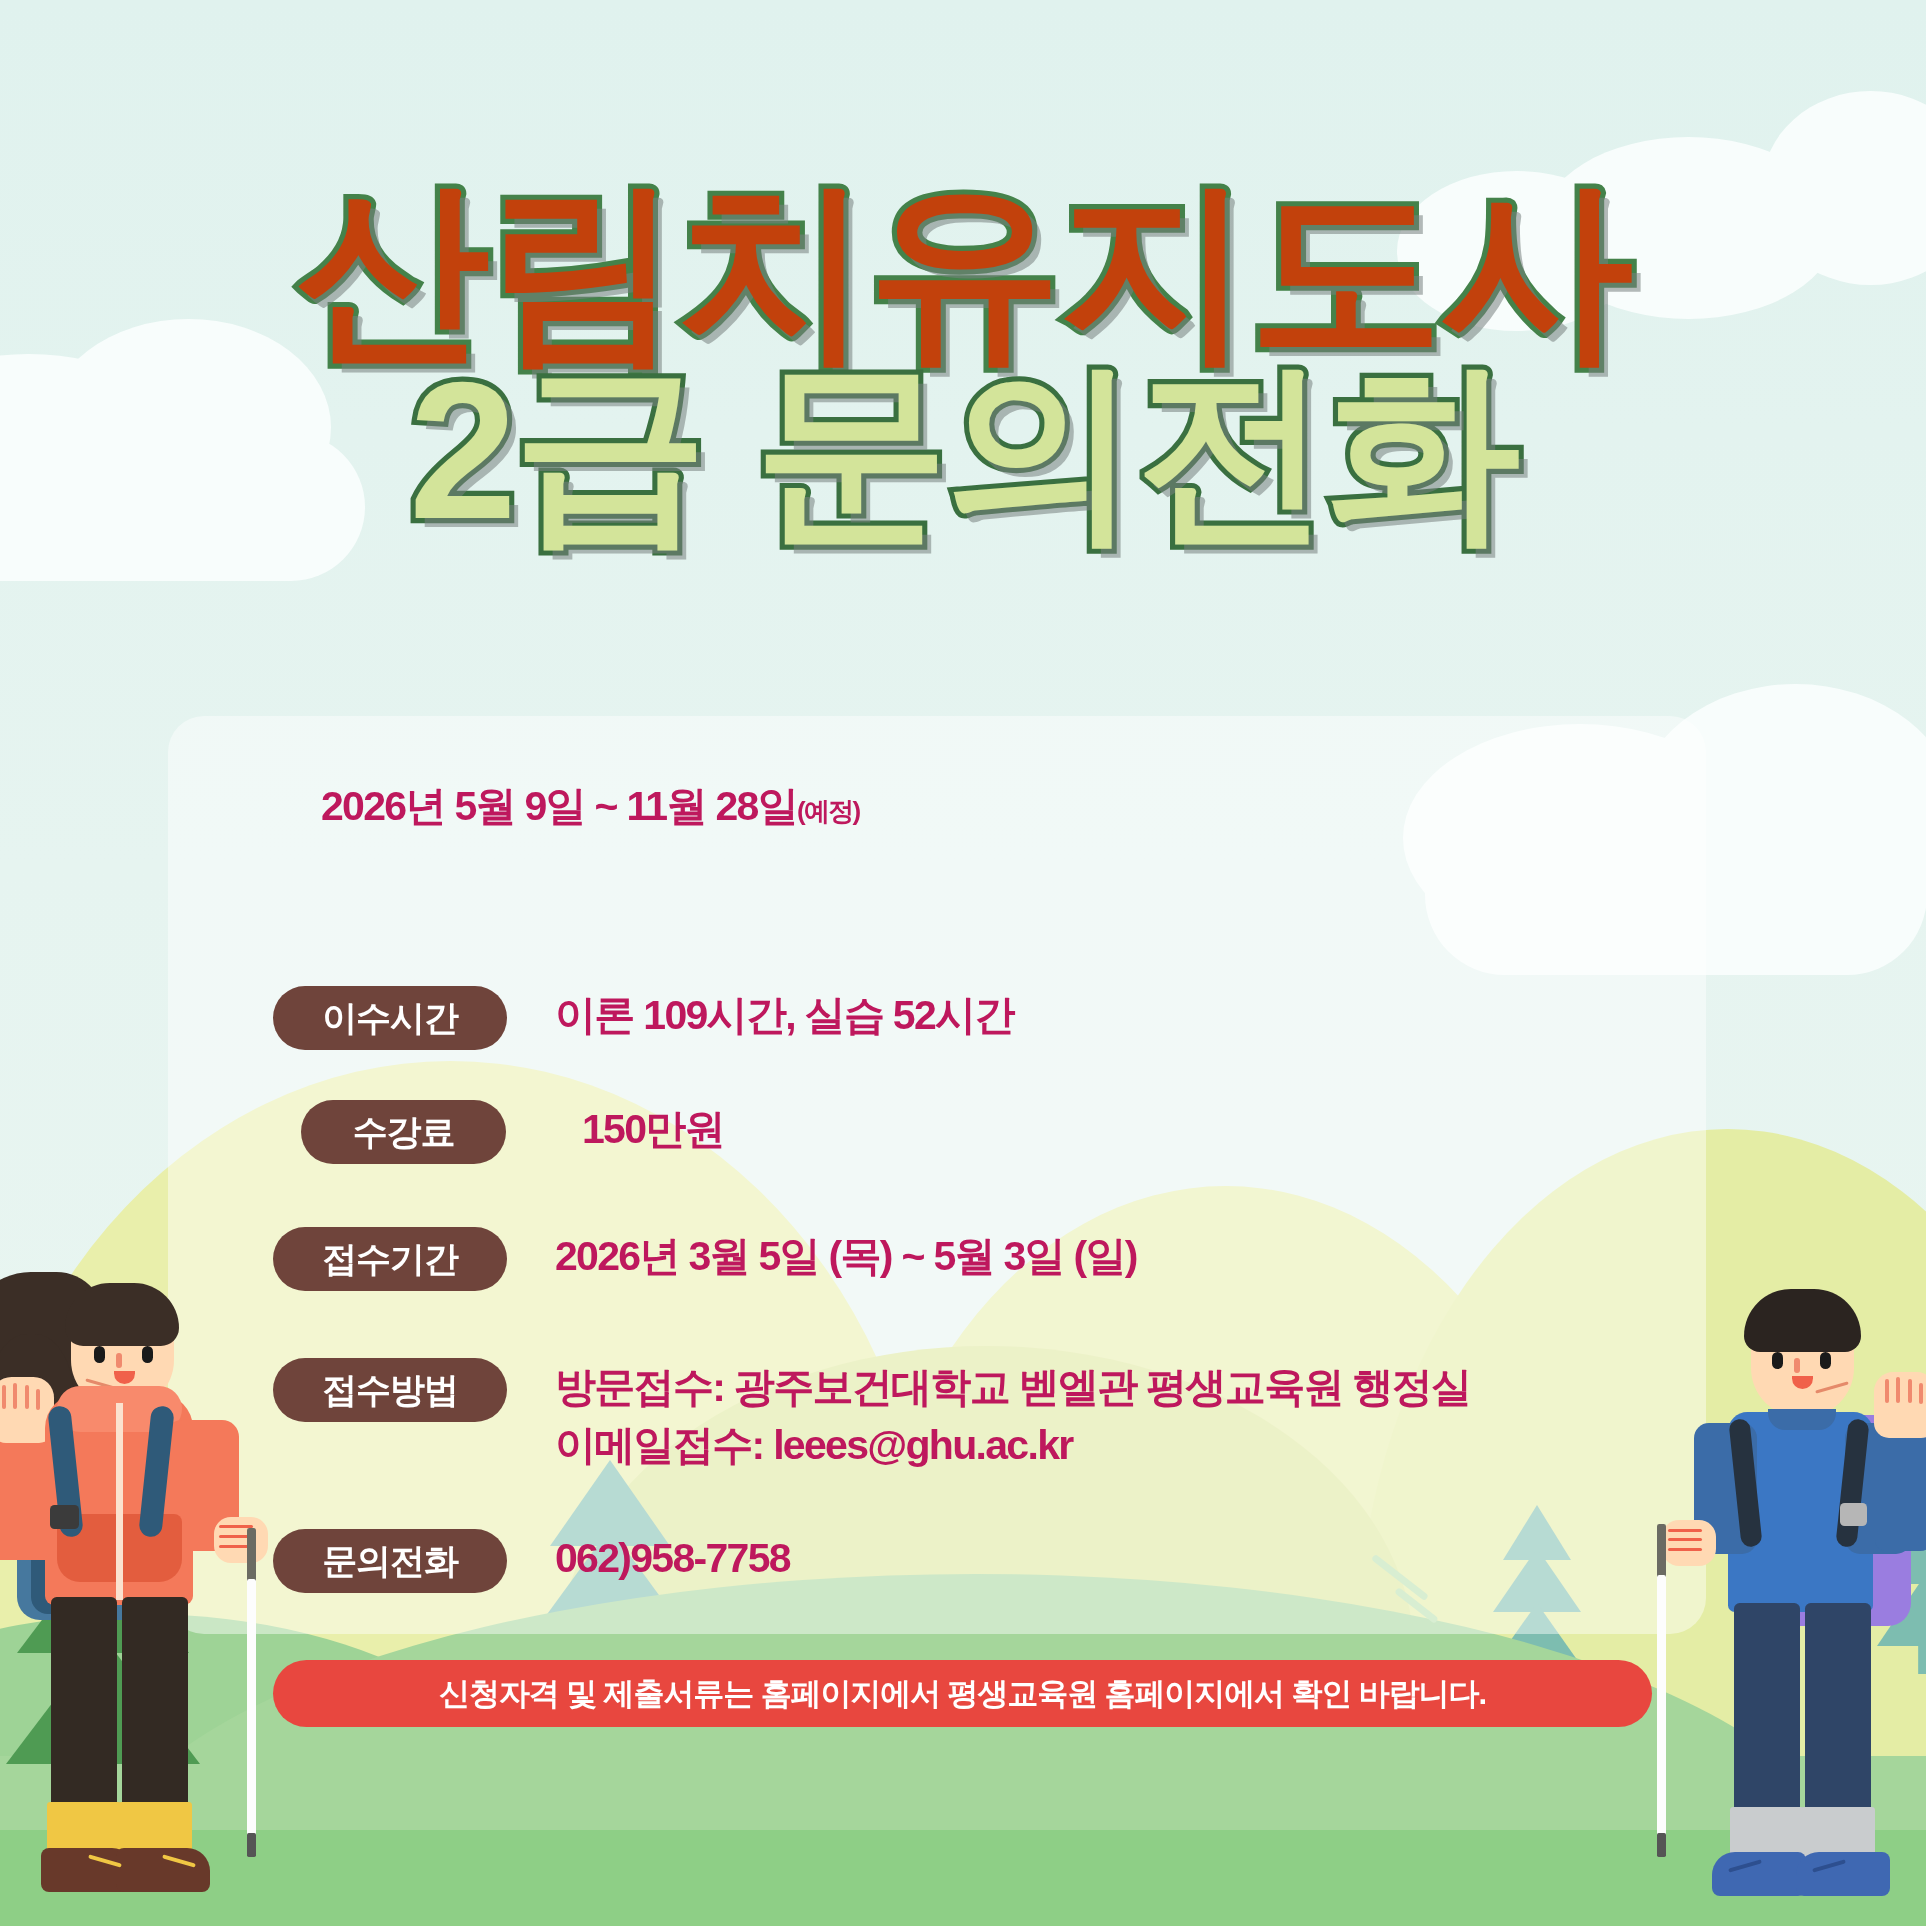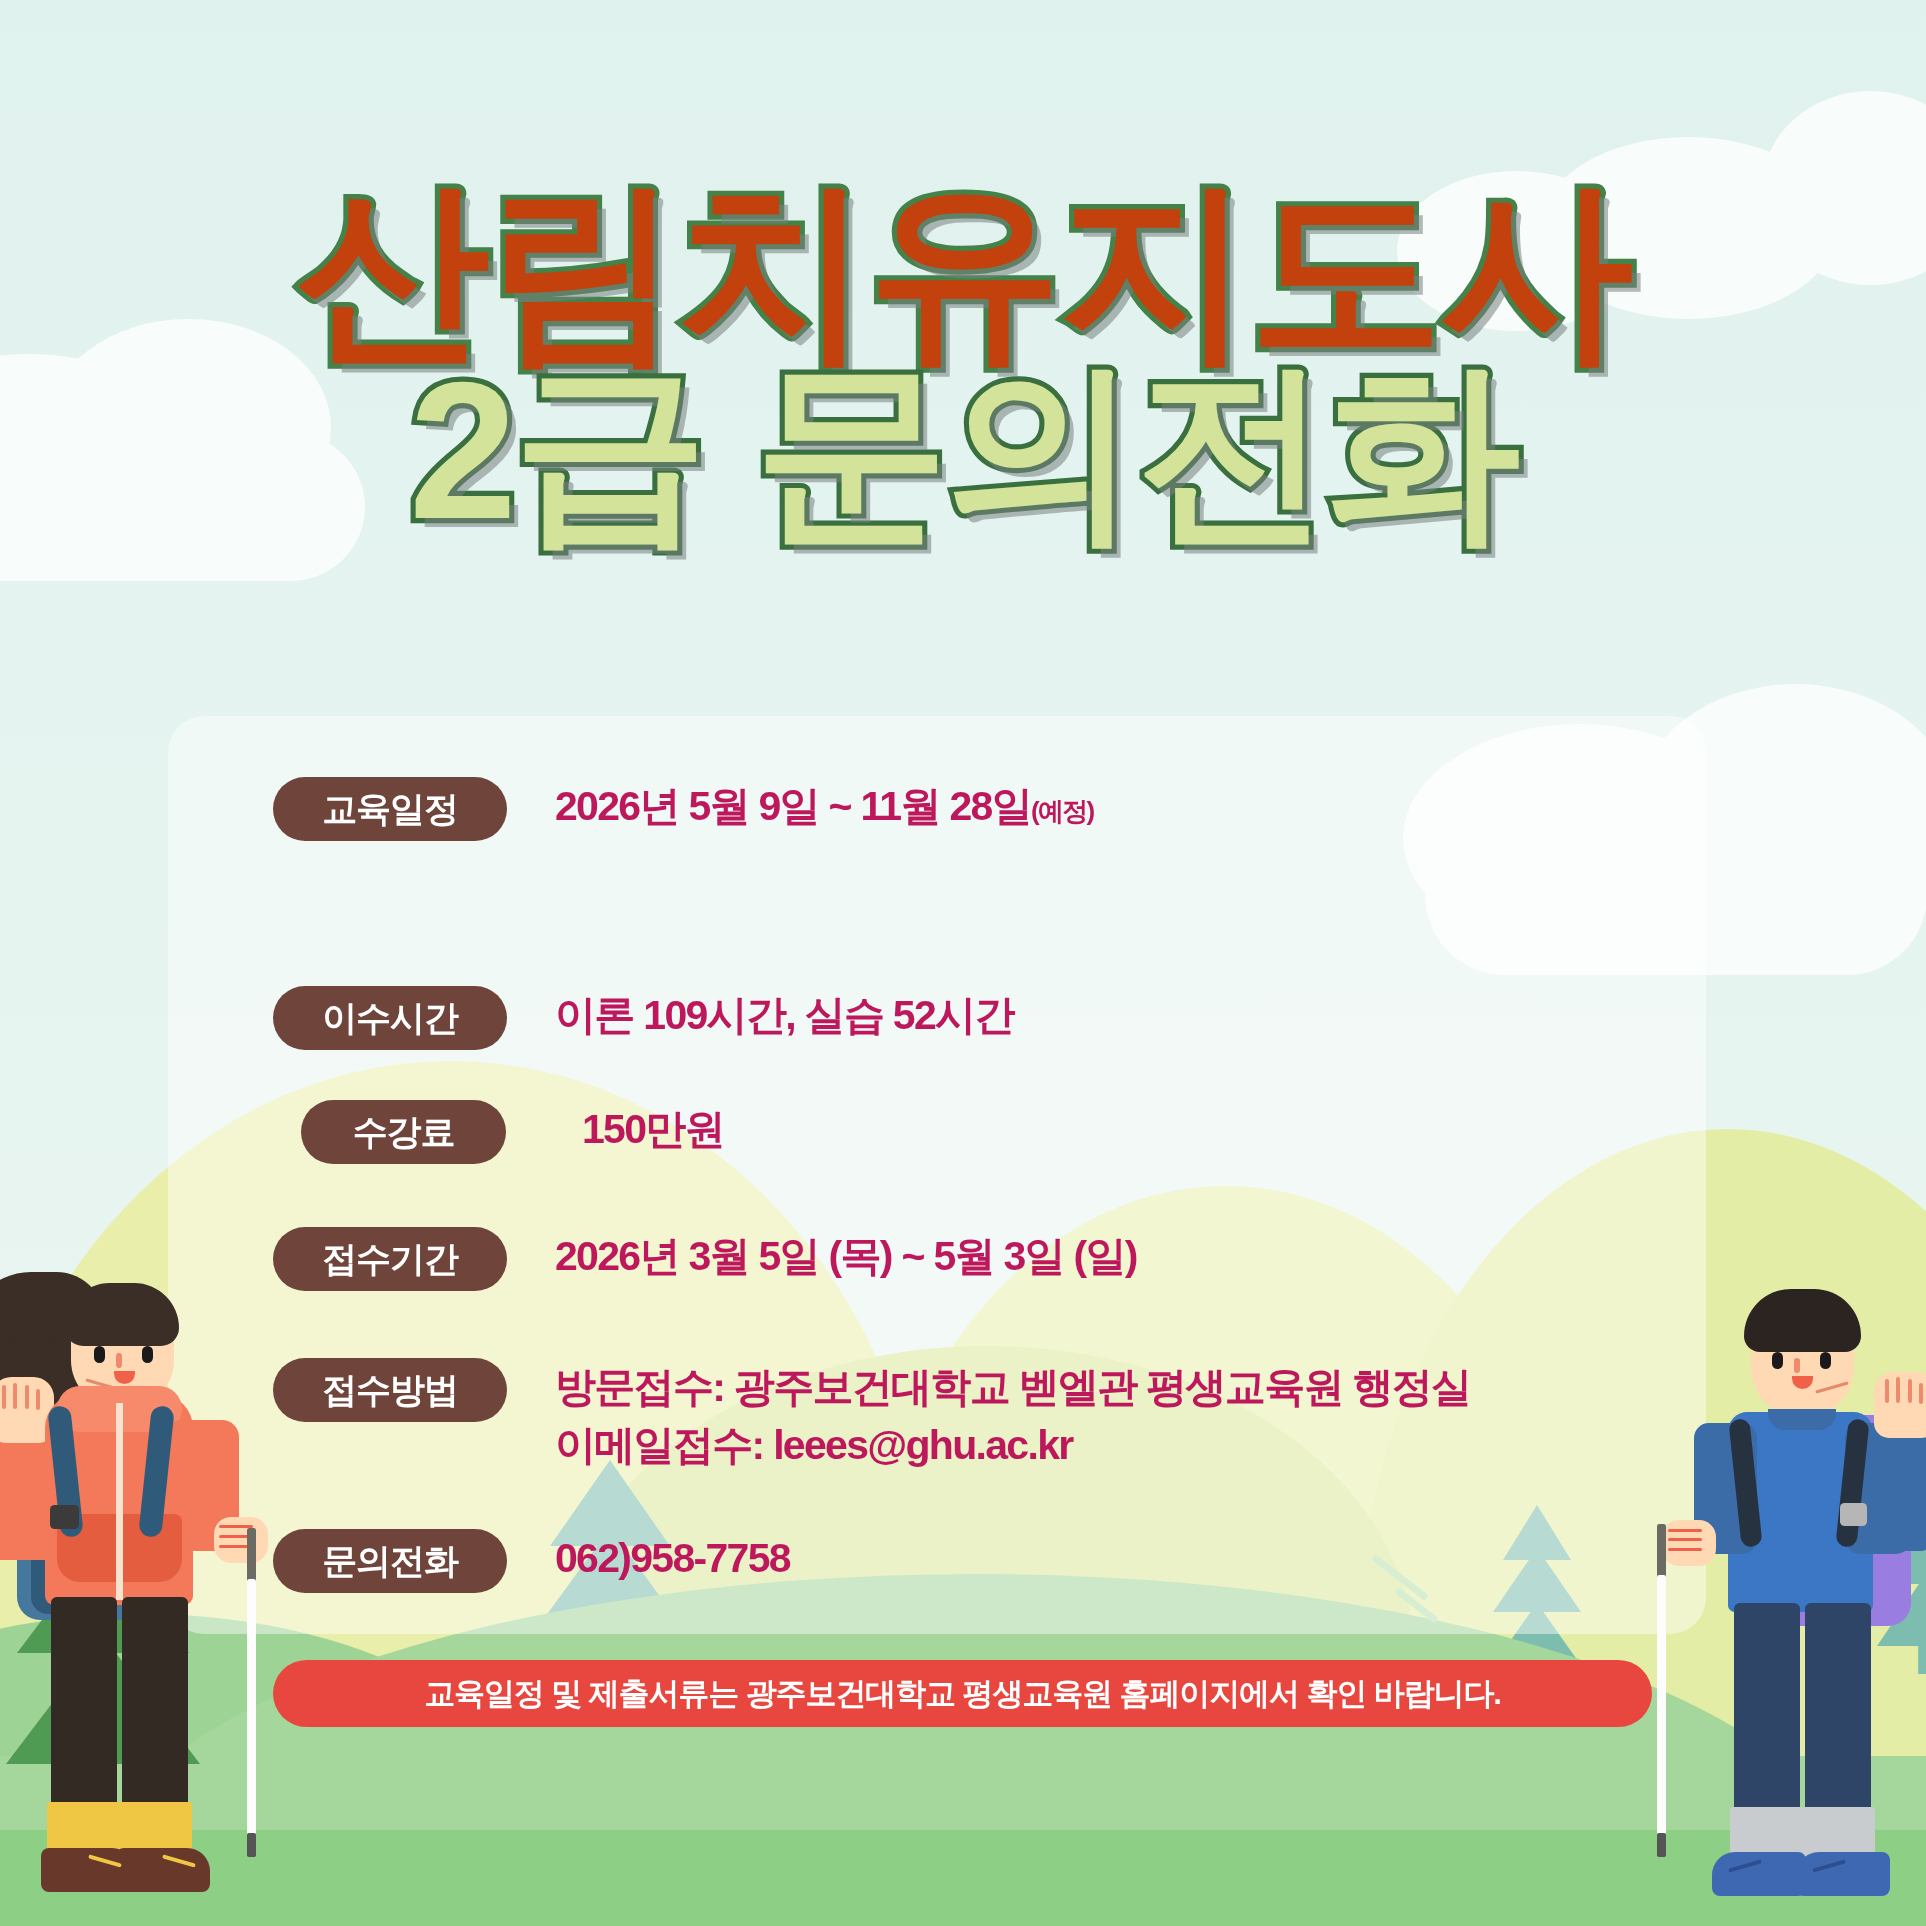--- a/index.html
+++ b/index.html
@@ -188,21 +188,20 @@
   <div class="grass-mark" style="left:1391px;top:1602px;width:51px;height:6.8px;"></div>
 
   <div class="title-wrap">
     <div class="title-line t1">산림치유지도사</div>
     <div class="title-line t2">2급 문의전화</div>
   </div>
 
   <div class="card"></div>
 
   <div class="row" style="left:273px;top:777px;">
-    <div class="badge">교육일정</div>
     <div class="val">
       <div><span>2026년 5월 9일 ~ 11월 28일</span><span class="sm">(예정)</span></div>
     </div>
   </div>
 
   <div class="row" style="left:273px;top:986px;text-align:right;">
     <div class="badge">이수시간</div>
     <div class="val">이론 109시간, 실습 52시간</div>
   </div>
 
@@ -222,21 +221,21 @@
       <div>방문접수: 광주보건대학교 벧엘관 평생교육원 행정실</div>
       <div>이메일접수: leees@ghu.ac.kr</div>
     </div>
   </div>
 
   <div class="row" style="left:273px;top:1529px;">
     <div class="badge">문의전화</div>
     <div class="val">062)958-7758</div>
   </div>
 
-  <div class="notice">교육일정 및 제출서류는 광주보건대학교 평생교육원 홈페이지에서 확인 바랍니다.</div>
+  <div class="notice">신청자격 및 제출서류는 홈페이지에서 평생교육원 홈페이지에서 확인 바랍니다.</div>
 
   <div class="hiker" style="left:-23px;top:1266px;width:297px;height:644px;">
 
     <div class="p" style="left:-17px;top:5.7px;width:148px;height:165px;background:#3b2e26;border-radius:55% 40% 35% 60%;"></div>
     <div class="p" style="left:11.4px;top:68px;width:86px;height:143px;background:#3b2e26;border-radius:50% 50% 60% 50%;"></div>
 
     <div class="p" style="left:40px;top:154px;width:131px;height:200px;background:#46789e;border-radius:34px 34px 23px 23px;"></div>
     <div class="p" style="left:54px;top:217px;width:68px;height:131px;background:#2f5a79;border-radius:17px;"></div>
 
     <div class="p" style="left:94px;top:26px;width:103px;height:117px;background:#ffd9b3;border-radius:46px 46px 49px 49px;"></div>

